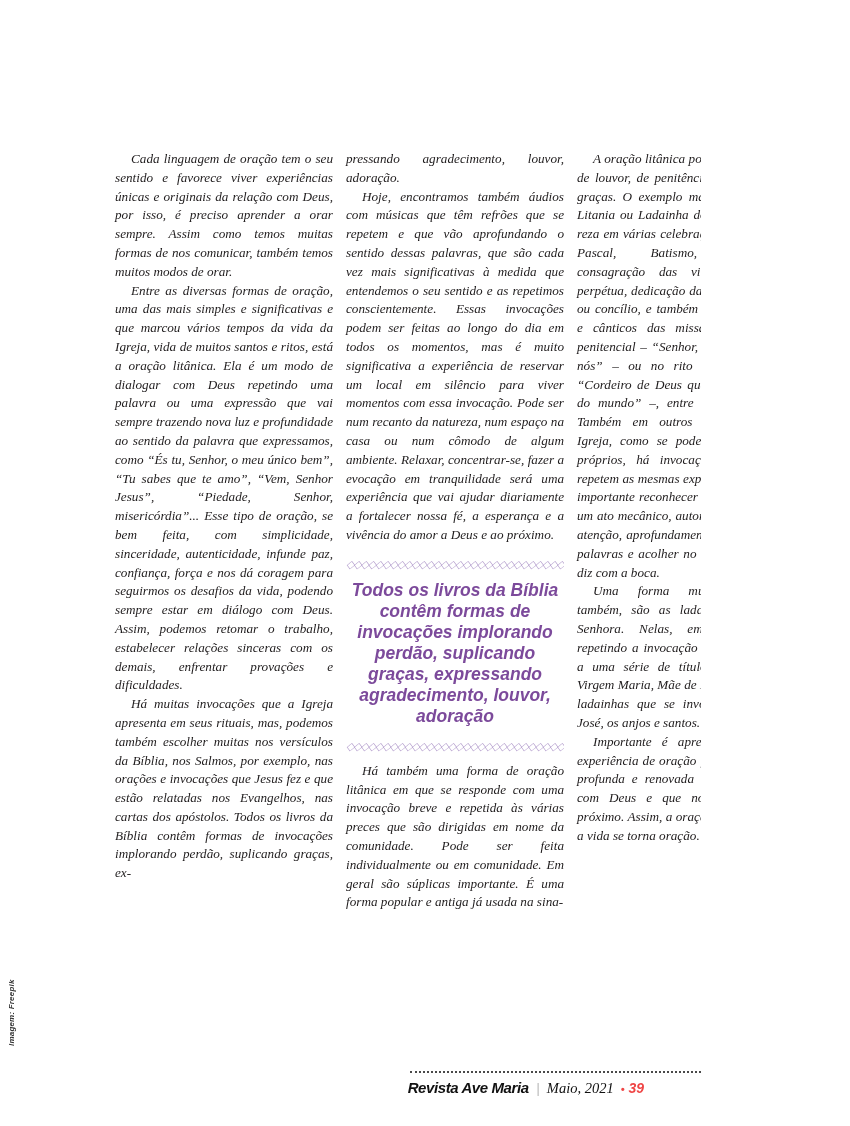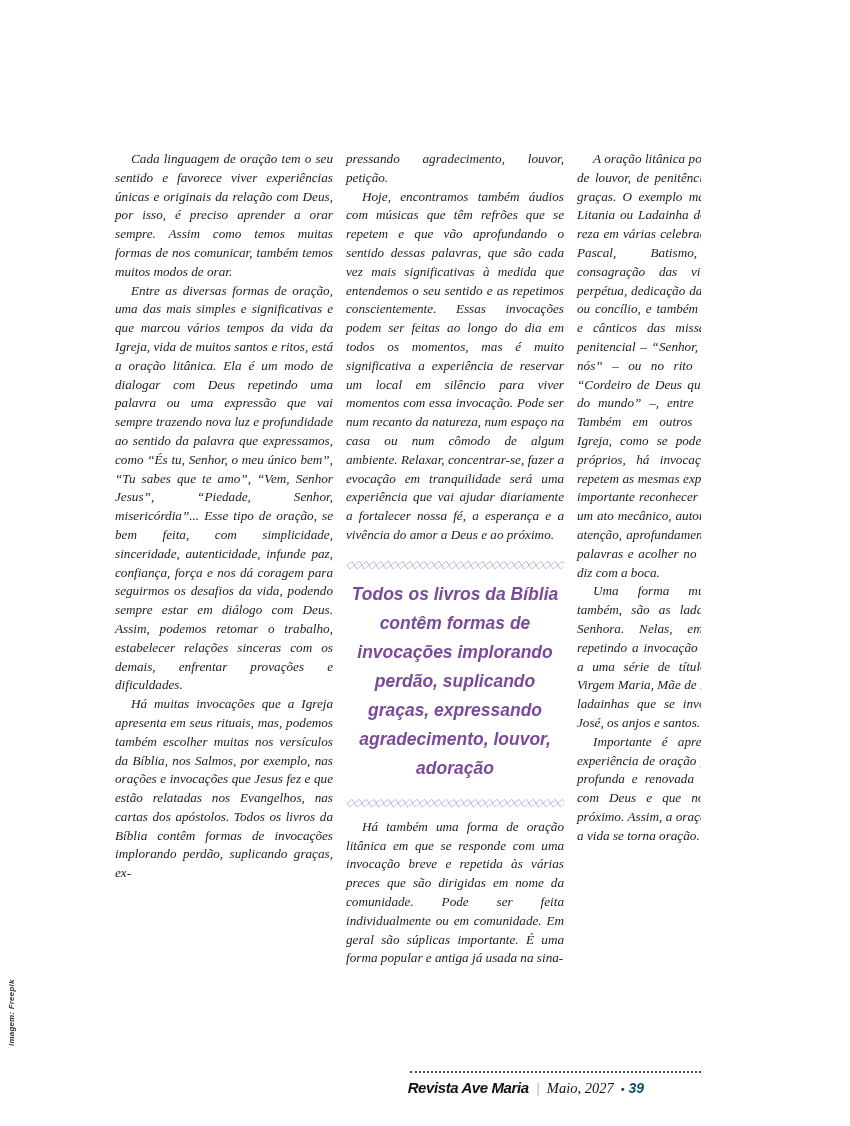--- a/index.html
+++ b/index.html
@@ -40,21 +40,21 @@
     margin:14px 0 10px 0;
     white-space:nowrap;
     overflow:hidden;
     width:218px;
   }
   .pull-quote{
     font-family:"Liberation Sans", sans-serif;
     font-weight:bold;
     color:var(--accent-purple);
     font-size:17.5px;
-    line-height:29px;
+    line-height:21px;
     text-align:center;
     margin:2px 2px;
   }
   .endmark{
     color:var(--accent-purple);
     font-size:12px;
   }
   .credit{
     position:absolute;
     left:7px;top:1046px;
@@ -100,54 +100,54 @@
   }
   .footer .date{
     font-family:"Liberation Serif", serif;
     font-size:14.5px;
     color:#111;
   }
   .footer .dotpage{
     font-family:"Liberation Sans", sans-serif;
     font-weight:bold;
     font-size:14px;
-    color:#0c4a6e;
+    color:#ef4444;
   }
   .footer .dotpage .bullet{font-size:11px;}
 </style>
 </head>
 <body>
 
 <div class="page">
 
   <div class="credit">Imagem: Freepik</div>
 
   <div class="columns">
     <div class="col">
         <p class="indent">Cada linguagem de oração tem o seu sentido e favorece viver experiências únicas e originais da relação com Deus, por isso, é preciso aprender a orar sempre. Assim como temos muitas formas de nos comunicar, também temos muitos modos de orar.</p>
         <p class="indent">Entre as diversas formas de oração, uma das mais simples e significativas e que marcou vários tempos da vida da Igreja, vida de muitos santos e ritos, está a oração litânica. Ela é um modo de dialogar com Deus repetindo uma palavra ou uma expressão que vai sempre trazendo nova luz e profundidade ao sentido da palavra que expressamos, como “És tu, Senhor, o meu único bem”, “Tu sabes que te amo”, “Vem, Senhor Jesus”, “Piedade, Senhor, misericórdia”... Esse tipo de oração, se bem feita, com simplicidade, sinceridade, autenticidade, infunde paz, confiança, força e nos dá coragem para seguirmos os desafios da vida, podendo sempre estar em diálogo com Deus. Assim, podemos retomar o trabalho, estabelecer relações sinceras com os demais, enfrentar provações e dificuldades.</p>
         <p class="indent">Há muitas invocações que a Igreja apresenta em seus rituais, mas, podemos também escolher muitas nos versículos da Bíblia, nos Salmos, por exemplo, nas orações e invocações que Jesus fez e que estão relatadas nos Evangelhos, nas cartas dos apóstolos. Todos os livros da Bíblia contêm formas de invocações implorando perdão, suplicando graças, ex-</p>
       </div>
     <div class="col">
-        <p>pressando agradecimento, louvor, petição.</p>
+        <p>pressando agradecimento, louvor, adoração.</p>
         <p class="indent">Hoje, encontramos também áudios com músicas que têm refrões que se repetem e que vão aprofundando o sentido dessas palavras, que são cada vez mais significativas à medida que entendemos o seu sentido e as repetimos conscientemente. Essas invocações podem ser feitas ao longo do dia em todos os momentos, mas é muito significativa a experiência de reservar um local em silêncio para viver momentos com essa invocação. Pode ser num recanto da natureza, num espaço na casa ou num cômodo de algum ambiente. Relaxar, concentrar-se, fazer a evocação em tranquilidade será uma experiência que vai ajudar diariamente a fortalecer nossa fé, a esperança e a vivência do amor a Deus e ao próximo.</p>
         <div class="separator">◇◇◇◇◇◇◇◇◇◇◇◇◇◇◇◇◇◇◇◇◇◇◇◇◇◇◇◇◇◇</div>
         <div class="pull-quote">Todos os livros da Bíblia contêm formas de invocações implorando perdão, suplicando graças, expressando agradecimento, louvor, adoração</div>
         <div class="separator">◇◇◇◇◇◇◇◇◇◇◇◇◇◇◇◇◇◇◇◇◇◇◇◇◇◇◇◇◇◇</div>
         <p class="indent">Há também uma forma de oração litânica em que se responde com uma invocação breve e repetida às várias preces que são dirigidas em nome da comunidade. Pode ser feita individualmente ou em comunidade. Em geral são súplicas importante. É uma forma popular e antiga já usada na sina-</p>
       </div>
     <div class="col">
         <p class="indent">A oração litânica pode ser de petição, de louvor, de penitência ou de ação de graças. O exemplo mais típico é o da Litania ou Ladainha dos Santos, que se reza em várias celebrações como Vigília Pascal, Batismo, ordenações, consagração das virgens, profissão perpétua, dedicação das igrejas, sínodos ou concílio, e também como invocações e cânticos das missas como o rito penitencial – “Senhor, tende piedade de nós” – ou no rito de comunhão – “Cordeiro de Deus que tirais o pecado do mundo” –, entre outros exemplos. Também em outros sacramentos da Igreja, como se pode ver nos rituais próprios, há invocações em que se repetem as mesmas expressões. Sempre é importante reconhecer que repetir não é um ato mecânico, automático, mas exige atenção, aprofundamento do sentido das palavras e acolher no coração o que se diz com a boca.</p>
         <p class="indent">Uma forma muito conhecida, também, são as ladainhas de Nossa Senhora. Nelas, em geral, vai-se repetindo a invocação “Rogai por nós” a uma série de títulos e louvores à Virgem Maria, Mãe de Deus. Há também ladainhas que se invocam Jesus, São José, os anjos e santos.</p>
         <p class="indent">Importante é aprender e viver a experiência de oração fazendo dela uma profunda e renovada relação de amor com Deus e que nos abre para o próximo. Assim, a oração se torna vida e a vida se torna oração.<span class="endmark"> ●</span></p>
       </div>
   </div>
 
   <div class="footer-rule"></div>
 
   <div class="footer">
     <span class="mag">Revista Ave Maria</span>
     <span class="sep">|</span>
-    <span class="date">Maio, 2027</span>
+    <span class="date">Maio, 2021</span>
     <span class="dotpage"><span class="bullet">•</span> <span>39</span></span>
   </div>
 
 </div>
 
 </body></html>

